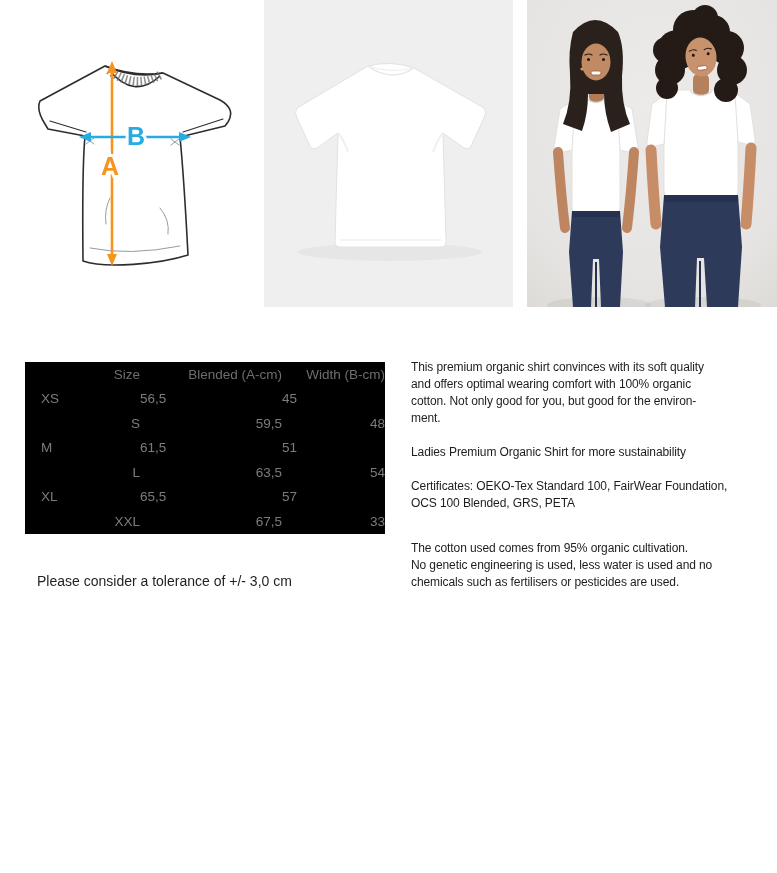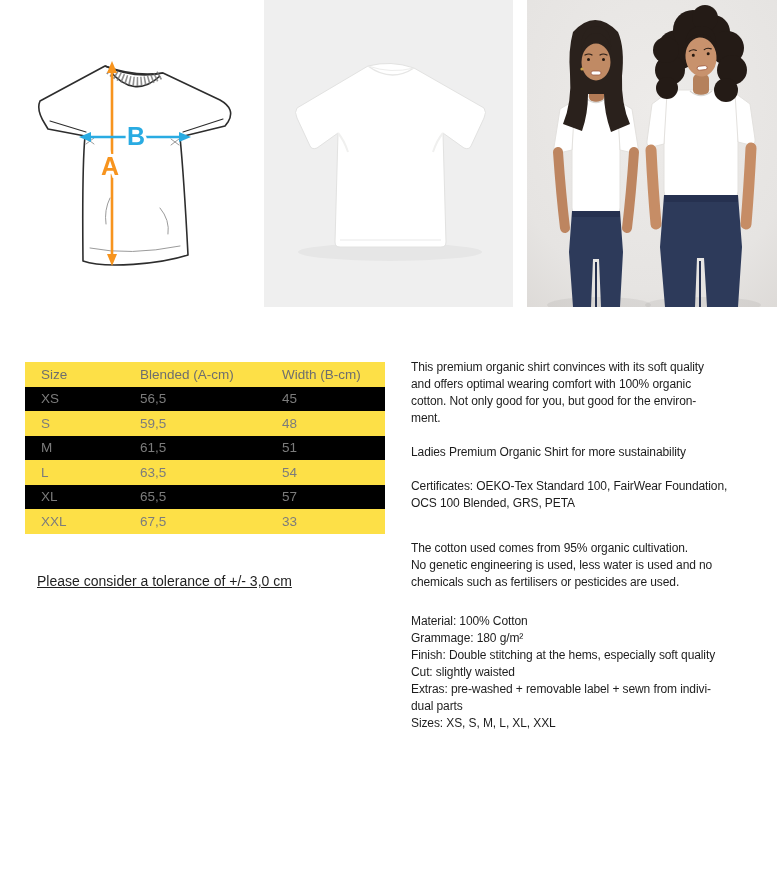--- a/index.html
+++ b/index.html
@@ -12,25 +12,25 @@
   
   .panel-flat{left:264px;top:0;width:249px;height:307px;background:#efefef;}
   .panel-models{left:527px;top:0;width:250px;height:307px;}
   .panel-diagram{left:20px;top:48px;width:222px;height:232px;background:#ffffff;}
 
   
   .size-table{left:25px;top:362px;width:360px;font-size:13.5px;color:#7c7c7c;}
   .st-row{display:grid;grid-template-columns:115px 142px 103px;height:24.5px;align-items:center;}
   .st-row > span{padding-left:0;white-space:nowrap;}
   .st-row > span:first-child{padding-left:16px;}
-  .bg-light{background:#fde047;}
+  .bg-light{background:#000000;text-align:right;}
   .bg-dark{background:#000000;}
   .st-header{color:#6e6e6e;}
 
-  .tolerance-note{left:37px;top:571px;font-size:14px;line-height:20px;color:#1f1f1f;text-decoration:underline;}
+  .tolerance-note{left:37px;top:571px;font-size:14px;line-height:20px;color:#1f1f1f;}
 
   
   .desc{left:411px;top:359px;width:360px;color:#1d1d1d;font-size:12px;
         line-height:17px;letter-spacing:-0.1px;}
   .desc p{margin:0 0 17px 0;white-space:pre;}
   .desc p.mb26{margin-bottom:28px;}
   .desc p.mb22{margin-bottom:22px;}
   .desc p:last-child{margin-bottom:0;}
 
   svg{display:block;}
@@ -251,20 +251,13 @@
   <p>This premium organic shirt convinces with its soft quality
 and offers optimal wearing comfort with 100% organic
 cotton. Not only good for you, but good for the environ-
 ment.</p>
   <p>Ladies Premium Organic Shirt for more sustainability</p>
   <p class="mb26">Certificates: OEKO-Tex Standard 100, FairWear Foundation,
 OCS 100 Blended, GRS, PETA</p>
   <p class="mb22">The cotton used comes from 95% organic cultivation.
 No genetic engineering is used, less water is used and no
 chemicals such as fertilisers or pesticides are used.</p>
-  <p>Material: 100% Cotton
-Grammage: 180 g/m²
-Finish: Double stitching at the hems, especially soft quality
-Cut: slightly waisted
-Extras: pre-washed + removable label + sewn from indivi-
-dual parts
-Sizes: XS, S, M, L, XL, XXL</p>
 </div>
 
 </body></html>

